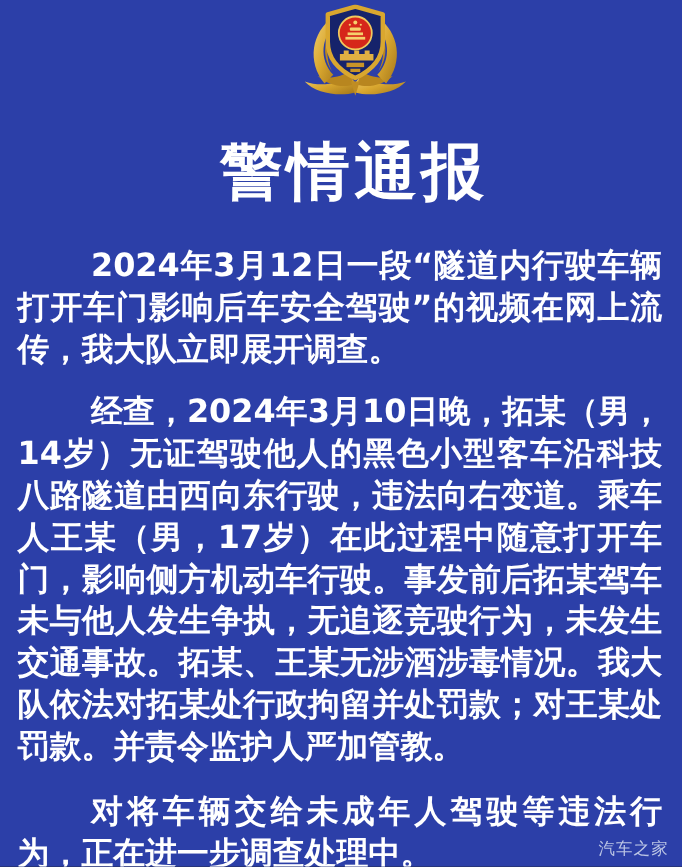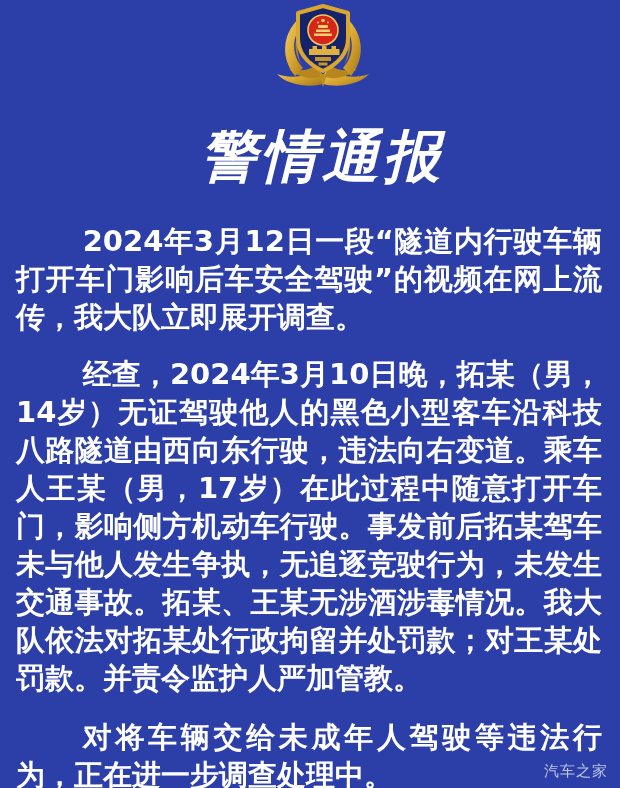--- a/index.html
+++ b/index.html
@@ -30,21 +30,20 @@
   }
   .title {
     margin: 38px 0 0;
     text-align: center;
     text-indent: 24px;
     font-size: 57px;
     line-height: 60px;
     font-weight: bold;
     letter-spacing: 4px;
     color: #ffffff;
-    font-style: italic;
   }
   .content {
     padding: 0 18px 0 16px;
     font-size: 29px;
     line-height: 38px;
     font-weight: 600;
     text-align: justify;
     color: #ffffff;
   }
   .content p {

